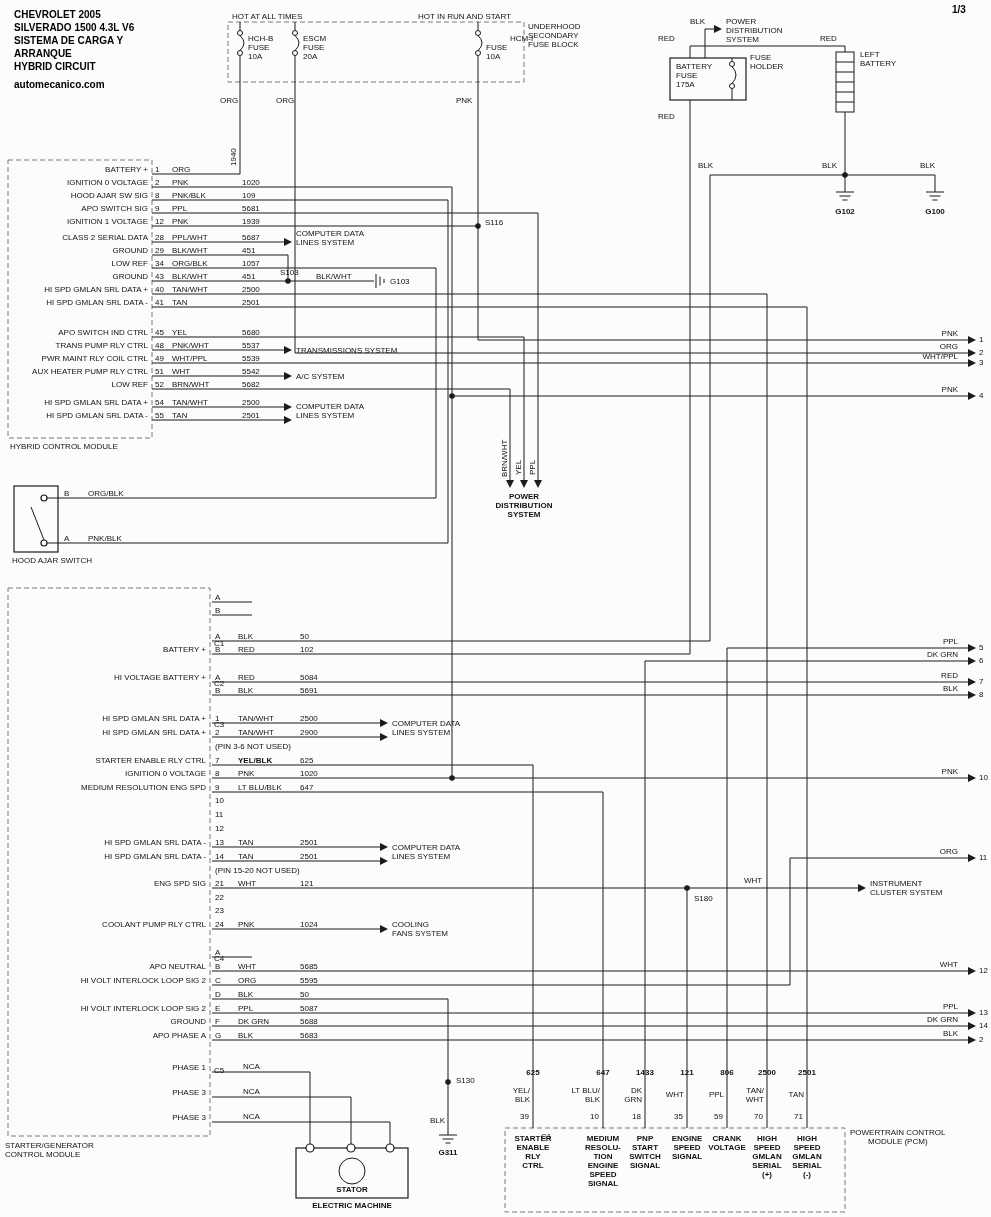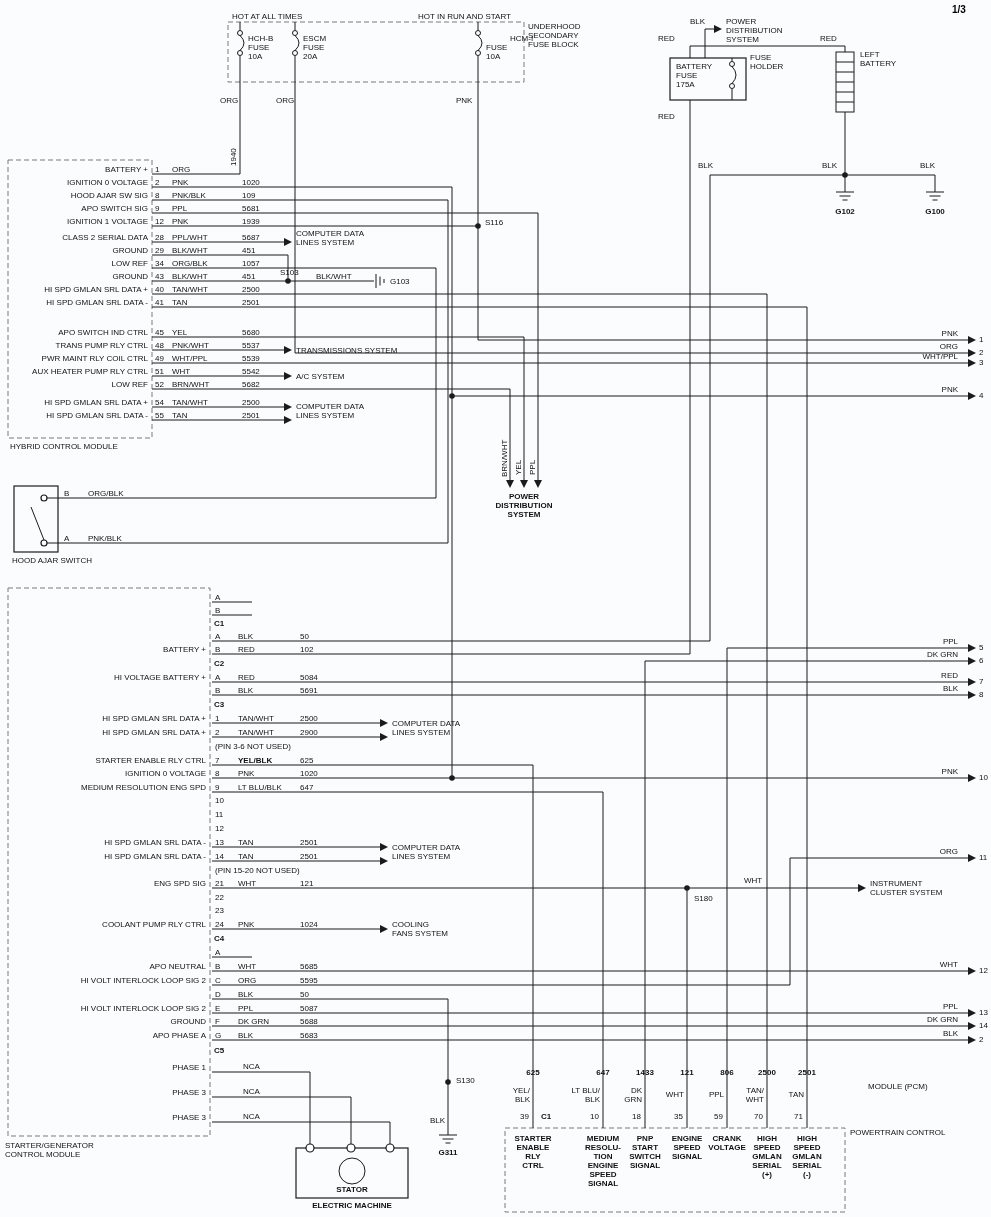--- a/index.html
+++ b/index.html
@@ -4,21 +4,21 @@
 <style>
   html,body{margin:0;padding:0;background:#e8e8e8;}
   .page{position:relative;width:991px;height:1217px;margin:0 auto;background:#fbfcfe;
         font-family:"Liberation Sans",sans-serif;overflow:hidden;}
   svg.layer{position:absolute;left:0;top:0;width:991px;height:1217px;}
   .labels{position:absolute;left:0;top:0;width:991px;height:1217px;}
   .lbl{position:absolute;font-size:8px;line-height:9px;color:#111;white-space:nowrap;}
   .ar{transform:translateX(-100%);}
   .ac{transform:translateX(-50%);font-weight:bold;}
   .vert{transform:rotate(-90deg);transform-origin:0 0;}
-  .b{font-weight:700;}
+  .b{font-weight:400;margin-top:20px;}
   .header{position:absolute;left:14px;top:8px;font-weight:700;font-size:10px;line-height:13px;color:#000;}
   .header div:last-child{margin-top:5px;}
   .pageno{position:absolute;left:952px;top:4px;font-weight:700;font-size:10px;color:#000;}
   .wire{fill:none;stroke:#1b1b1b;stroke-width:1;}
   .dashedbox{fill:none;stroke:#7a7a7a;stroke-width:1;stroke-dasharray:5 3;}
   .solidbox{fill:none;stroke:#1b1b1b;stroke-width:1.2;}
   .dot{fill:#1b1b1b;stroke:none;}
   .arrow{fill:#1b1b1b;stroke:none;}
   .term{fill:#fff;stroke:#1b1b1b;stroke-width:1.2;}
 </style>
@@ -489,17 +489,25 @@
       <div class="lbl ac" style="left: 767px; top: 1143px;">SPEED</div>
       <div class="lbl ac" style="left: 767px; top: 1152px;">GMLAN</div>
       <div class="lbl ac" style="left: 767px; top: 1161px;">SERIAL</div>
       <div class="lbl ac" style="left: 767px; top: 1170px;">(+)</div>
       <div class="lbl ac" style="left: 807px; top: 1134px;">HIGH</div>
       <div class="lbl ac" style="left: 807px; top: 1143px;">SPEED</div>
       <div class="lbl ac" style="left: 807px; top: 1152px;">GMLAN</div>
       <div class="lbl ac" style="left: 807px; top: 1161px;">SERIAL</div>
       <div class="lbl ac" style="left: 807px; top: 1170px;">(-)</div>
       <div class="lbl" style="left: 850px; top: 1128px;">POWERTRAIN CONTROL</div>
-      <div class="lbl" style="left: 850px; top: 1082px; padding-left: 18px;">MODULE (PCM)</div>
+      <div class="lbl" style="left: 850px; top: 1137px; padding-left: 18px;">MODULE (PCM)</div>
     </div>
 
+  <div class="header">
+    <div>CHEVROLET 2005</div>
+    <div>SILVERADO 1500 4.3L V6</div>
+    <div>SISTEMA DE CARGA Y</div>
+    <div>ARRANQUE</div>
+    <div>HYBRID CIRCUIT</div>
+    <div>automecanico.com</div>
+  </div>
   <div class="pageno">1/3</div>
 </div>
 
 </body></html>

